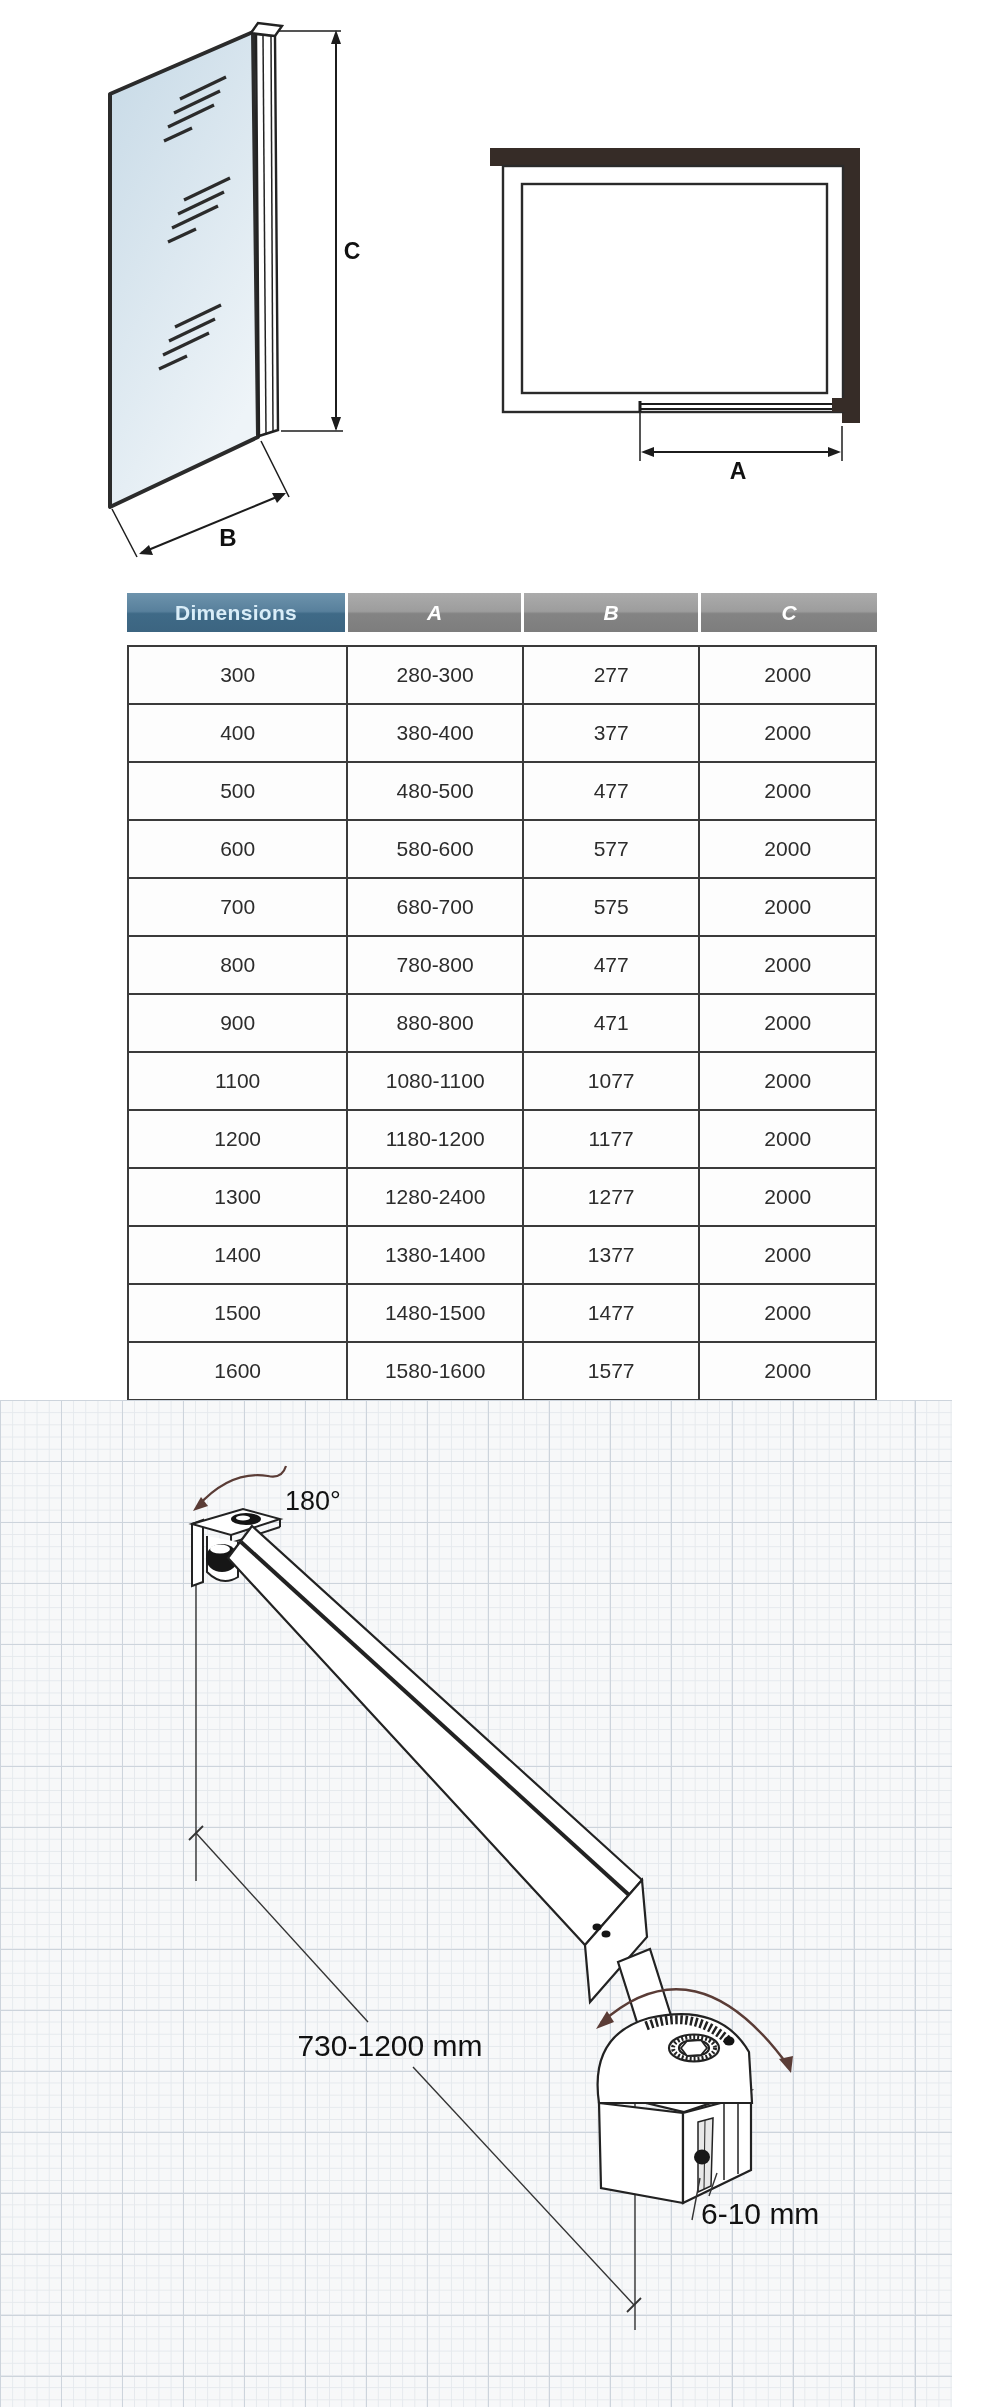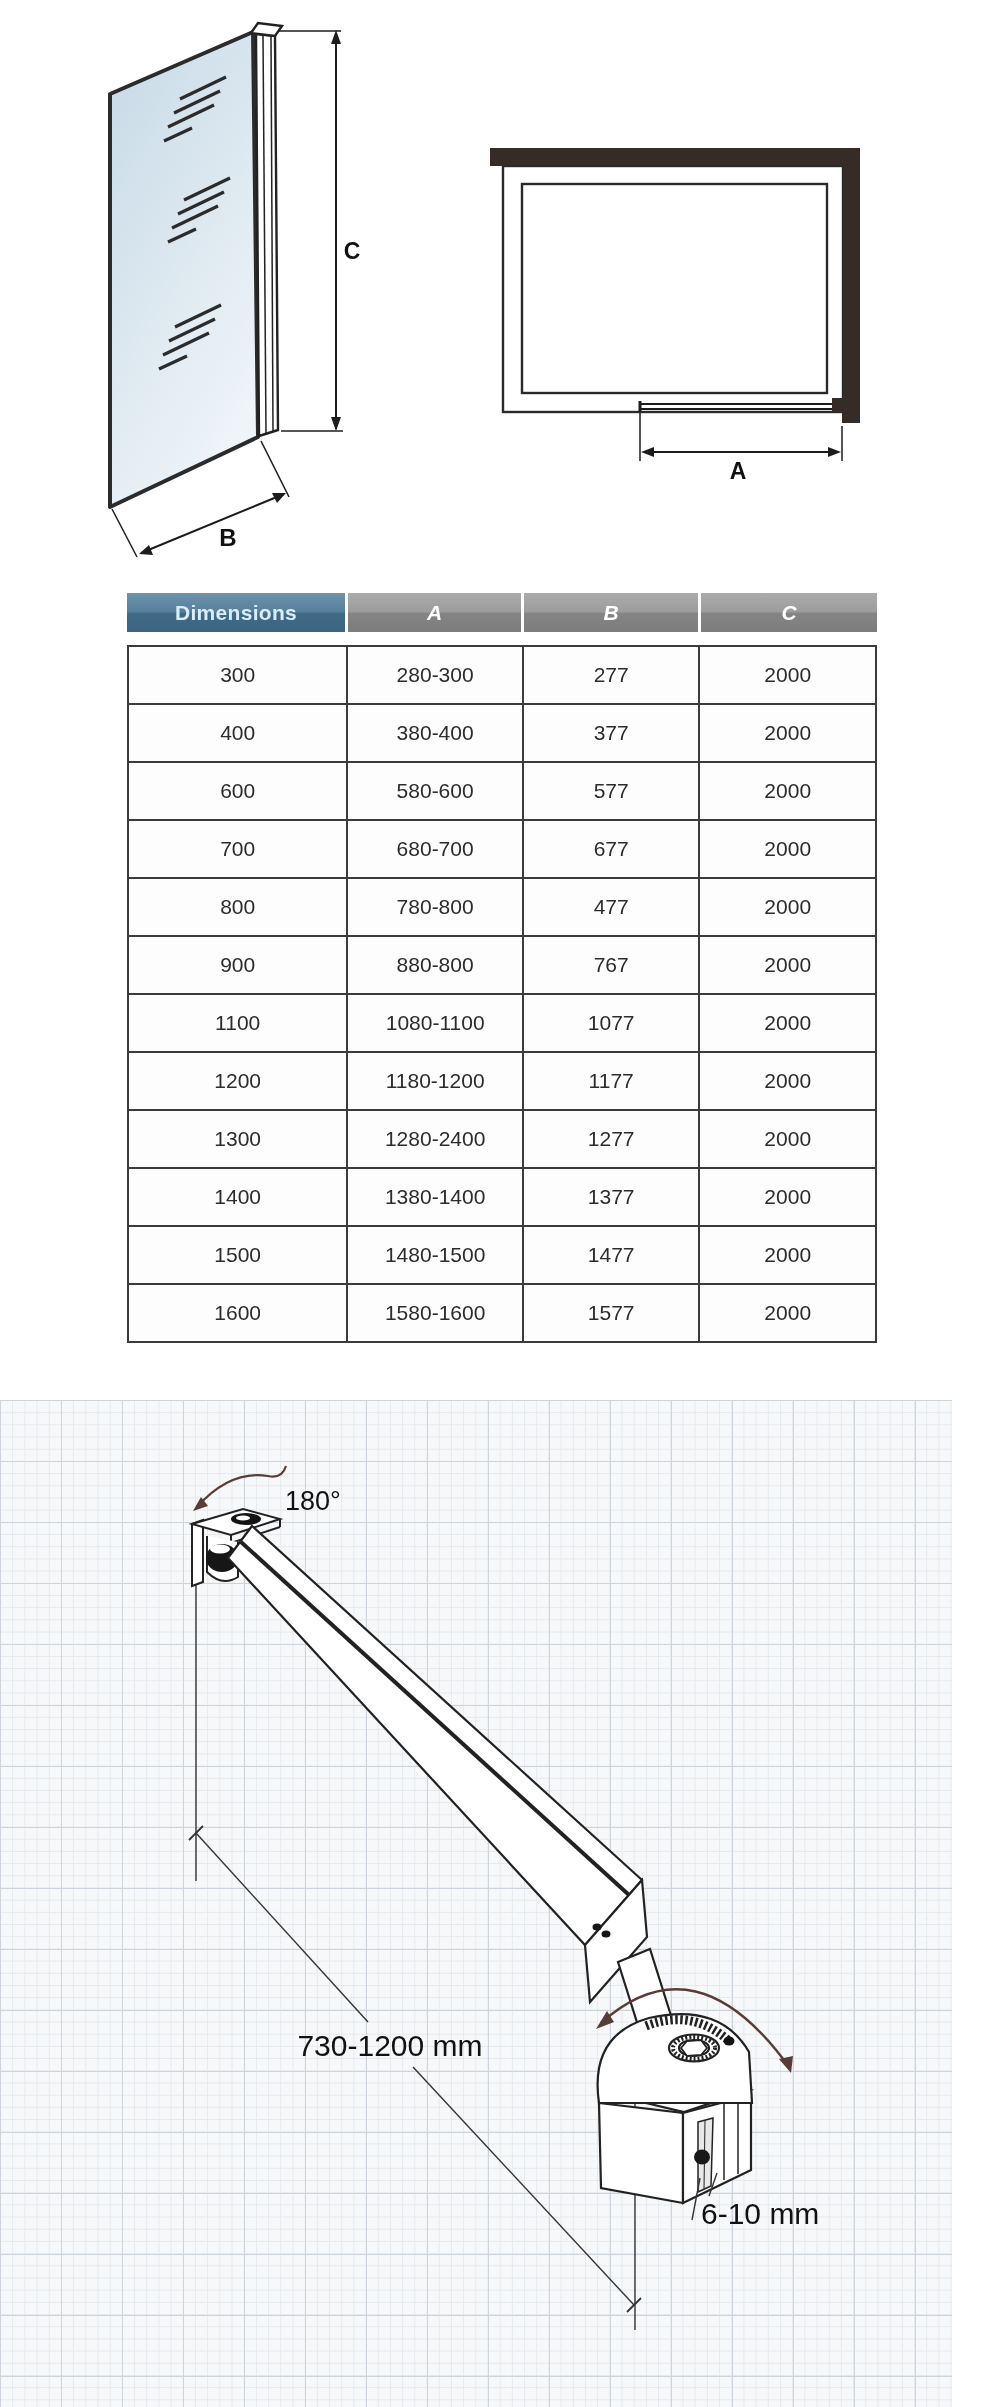--- a/index.html
+++ b/index.html
@@ -143,41 +143,47 @@
           <td>277</td>
           <td>2000</td>
         </tr>
         <tr>
           <td>400</td>
           <td>380-400</td>
           <td>377</td>
           <td>2000</td>
         </tr>
         <tr>
+          <td>500</td>
+          <td>480-500</td>
+          <td>477</td>
+          <td>2000</td>
+        </tr>
+        <tr>
           <td>600</td>
           <td>580-600</td>
           <td>577</td>
           <td>2000</td>
         </tr>
         <tr>
           <td>700</td>
           <td>680-700</td>
-          <td>677</td>
+          <td>575</td>
           <td>2000</td>
         </tr>
         <tr>
           <td>800</td>
           <td>780-800</td>
           <td>477</td>
           <td>2000</td>
         </tr>
         <tr>
           <td>900</td>
           <td>880-800</td>
-          <td>767</td>
+          <td>471</td>
           <td>2000</td>
         </tr>
         <tr>
           <td>1100</td>
           <td>1080-1100</td>
           <td>1077</td>
           <td>2000</td>
         </tr>
         <tr>
           <td>1200</td>

